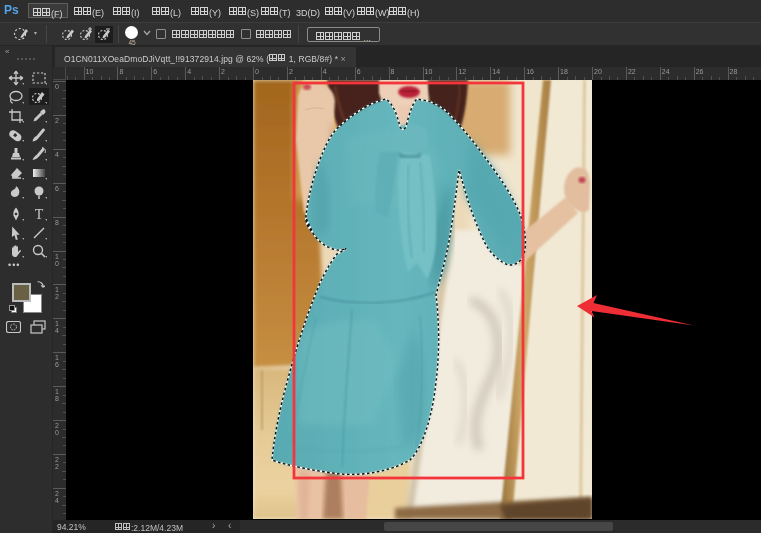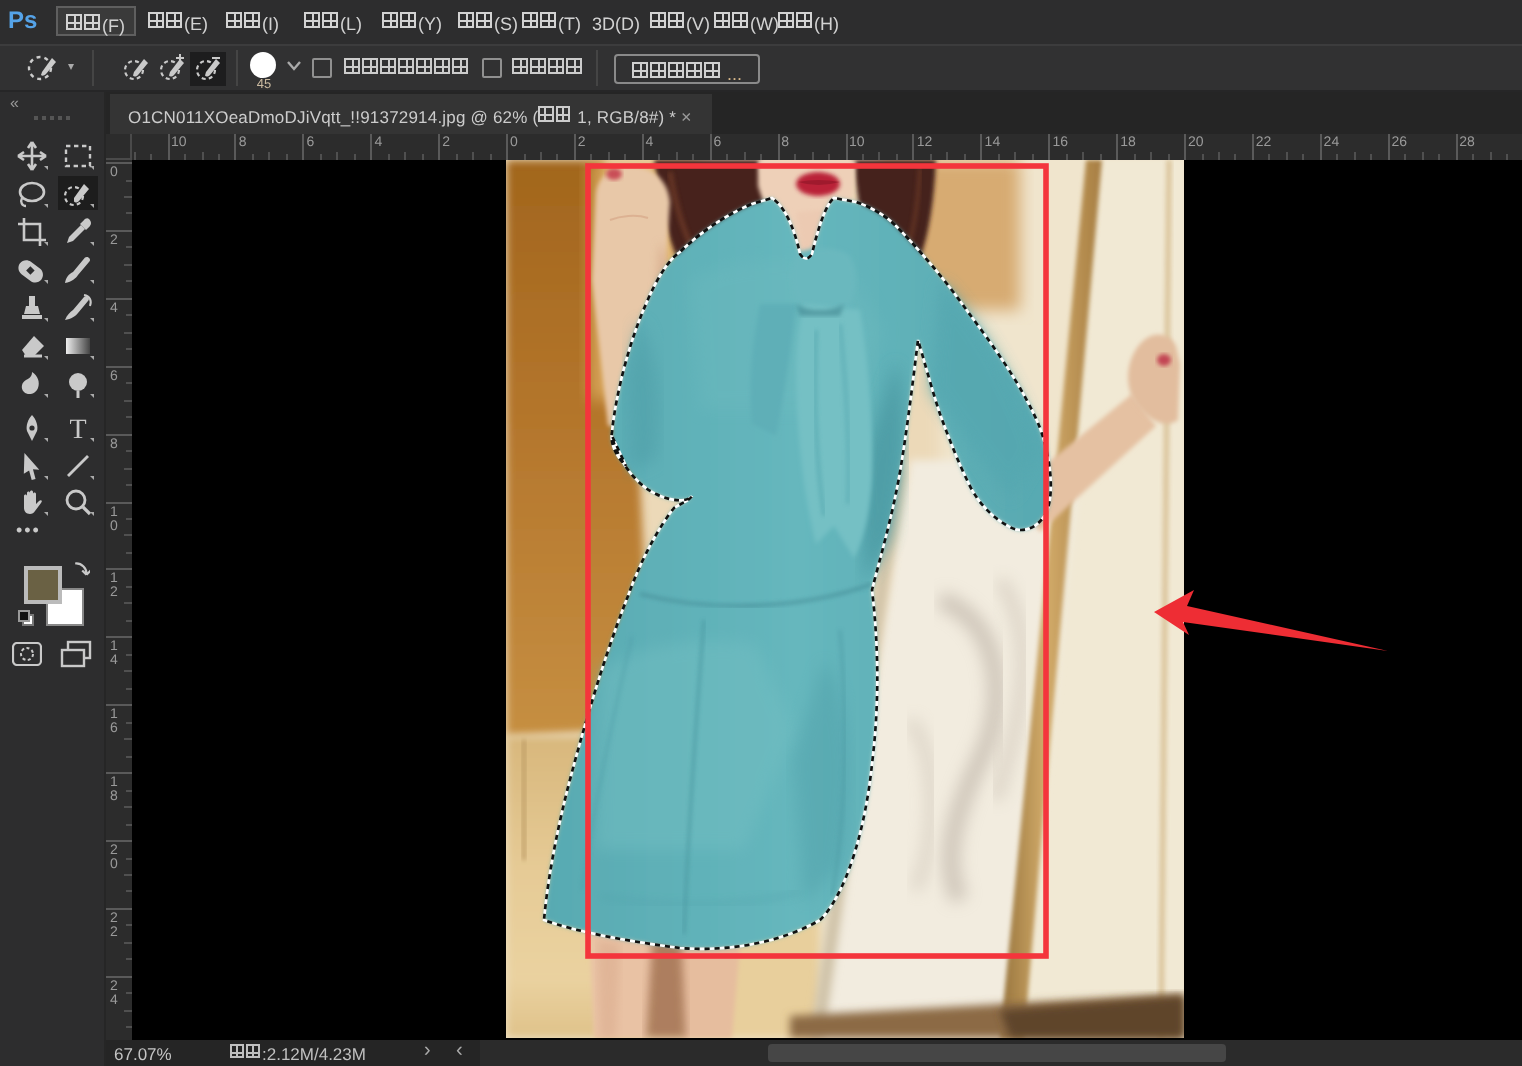--- a/index.html
+++ b/index.html
@@ -447,17 +447,17 @@
 <div class="abs" style="left:9px;top:305px;width:6px;height:6px;background:#111;border:1px solid #999"></div>
 <svg class="abs" style="left:6px;top:321px" width="15" height="12" viewBox="0 0 15 12">
     <rect x="0.5" y="0.5" width="14" height="11" rx="2" fill="none" stroke="#c9c9c9" stroke-width="1.1"></rect>
     <circle cx="7.5" cy="6" r="3" fill="none" stroke="#c9c9c9" stroke-width="1" stroke-dasharray="1.5 1.2"></circle>
   </svg>
 <svg class="abs" style="left:30px;top:320px" width="16" height="14" viewBox="0 0 16 14">
     <rect x="4" y="1" width="11" height="8" fill="none" stroke="#c9c9c9" stroke-width="1.2"></rect>
     <rect x="1" y="5" width="11" height="8" fill="#2d2d2e" stroke="#c9c9c9" stroke-width="1.2"></rect>
   </svg>
 <div class="abs" style="left:53px;top:520px;width:708px;height:13px;background:#252525"></div>
-<div class="abs" style="left:57px;top:522px;font-size:8.5px;color:#c4c4c4">67.07%</div>
+<div class="abs" style="left:57px;top:522px;font-size:8.5px;color:#c4c4c4">94.21%</div>
 <div class="abs" style="left:115px;top:522px;white-space:nowrap;line-height:8.5px"><span class="cj" style="width:8px;height:8px;color:#c0c0c0"><i style="left:0;top:0px;width:7px;height:1px"></i><i style="left:0;top:4px;width:7px;height:1px"></i><i style="left:0;top:6px;width:7px;height:1px"></i><i style="left:0px;top:0;width:1px;height:7px"></i><i style="left:3px;top:0;width:1px;height:7px"></i><i style="left:6px;top:0;width:1px;height:7px"></i></span><span class="cj" style="width:8px;height:8px;color:#c0c0c0"><i style="left:0;top:0px;width:7px;height:1px"></i><i style="left:0;top:4px;width:7px;height:1px"></i><i style="left:0;top:6px;width:7px;height:1px"></i><i style="left:0px;top:0;width:1px;height:7px"></i><i style="left:3px;top:0;width:1px;height:7px"></i><i style="left:6px;top:0;width:1px;height:7px"></i></span><span style="font-size:8.5px;color:#c0c0c0">:2.12M/4.23M</span></div>
 <div class="abs" style="left:212px;top:520px;font-size:10px;color:#aaa">›</div>
 <div class="abs" style="left:228px;top:520px;font-size:10px;color:#aaa">‹</div>
 <div class="abs" style="left:240px;top:520px;width:521px;height:13px;background:#2b2b2b"></div>
 <div class="abs" style="left:384px;top:522px;width:229px;height:9px;background:#464646;border-radius:2px"></div>
 </body></html>

